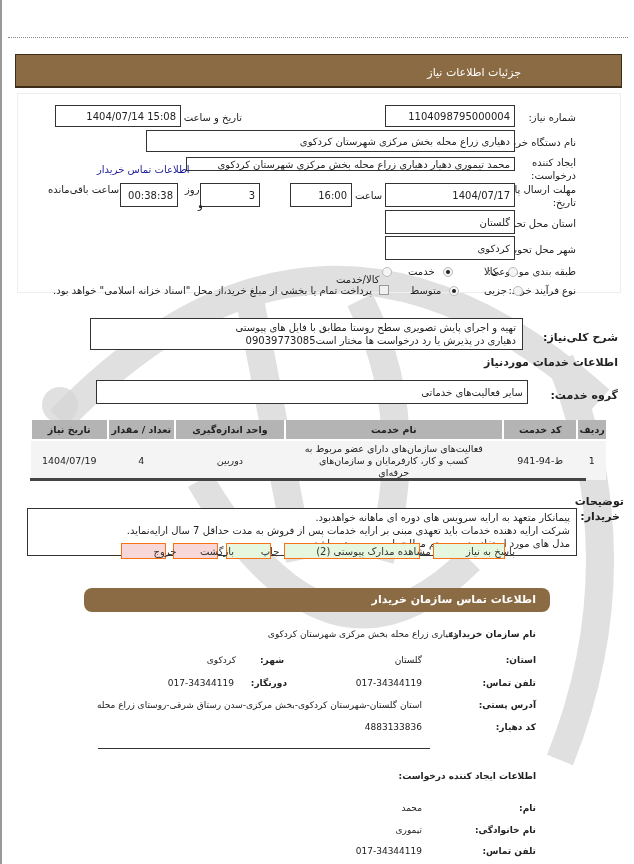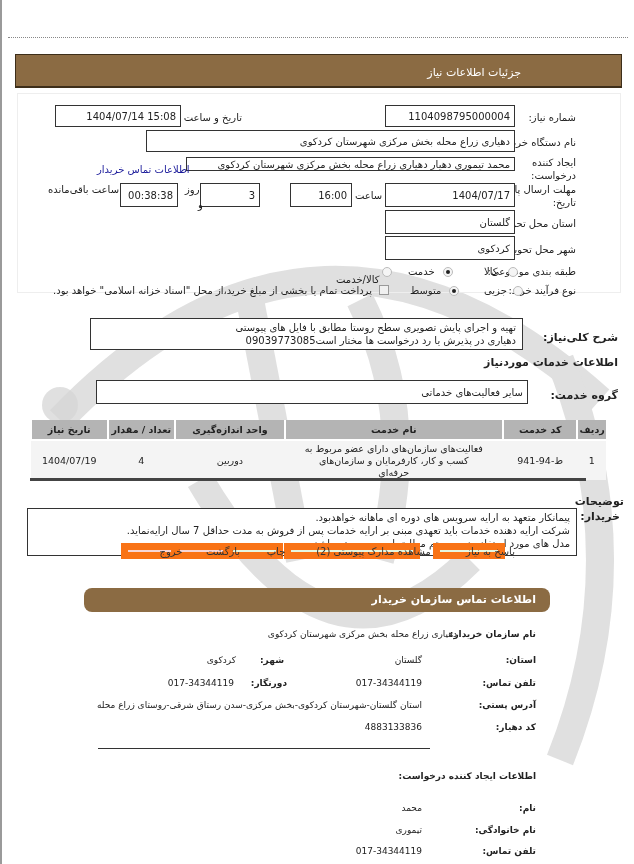--- a/index.html
+++ b/index.html
@@ -27,21 +27,21 @@
 
   .bold-lbl { position: absolute; font-size: 11px; font-weight: bold; color: #222; white-space: nowrap; }
 
   .desc-box { position: absolute; border: 1px solid #333; background: #fff; font-size: 10px; padding: 2px 6px; line-height: 13px; direction: rtl; }
 
   table.svc { position: absolute; left: 30px; top: 420px; width: 576px; border-collapse: collapse; direction: rtl; font-size: 9.5px; }
   table.svc th { background: #b4b4b4; color: #222; font-weight: bold; height: 20px; border-left: 2px solid #fff; border-bottom: 2px solid #fff; text-align: center; }
   table.svc td { background: #f4f4f4; text-align: center; height: 40px; line-height: 12px; }
   .table-bottom { position: absolute; left: 30px; top: 478px; width: 556px; height: 3px; background: #444; }
 
-  .btn { position: absolute; height: 16px; border: 7px solid #f97316; font-size: 10px; display: flex; align-items: center; justify-content: center; color: #333; white-space: nowrap; padding-left: 43px; }
+  .btn { position: absolute; height: 16px; border: 1px solid #f97316; font-size: 10px; display: flex; align-items: center; justify-content: center; color: #333; white-space: nowrap; padding-left: 43px; }
   .btn.green { background: #e6f7e0; }
   .btn.pink { background: #f7d7d7; }
 
   .contact-bar { position: absolute; left: 84px; top: 588px; width: 466px; height: 24px; background: #8b6b43; color: #fff; font-weight: bold; font-size: 11px; border-radius: 8px; }
   .contact-bar span { position: absolute; right: 14px; top: 5px; }
 
   .clbl { position: absolute; font-size: 9px; font-weight: bold; color: #222; white-space: nowrap; }
   .cval { position: absolute; font-size: 9px; color: #222; white-space: nowrap; }
   .hr { position: absolute; left: 98px; top: 748px; width: 332px; border-top: 1px solid #333; }
 </style>

